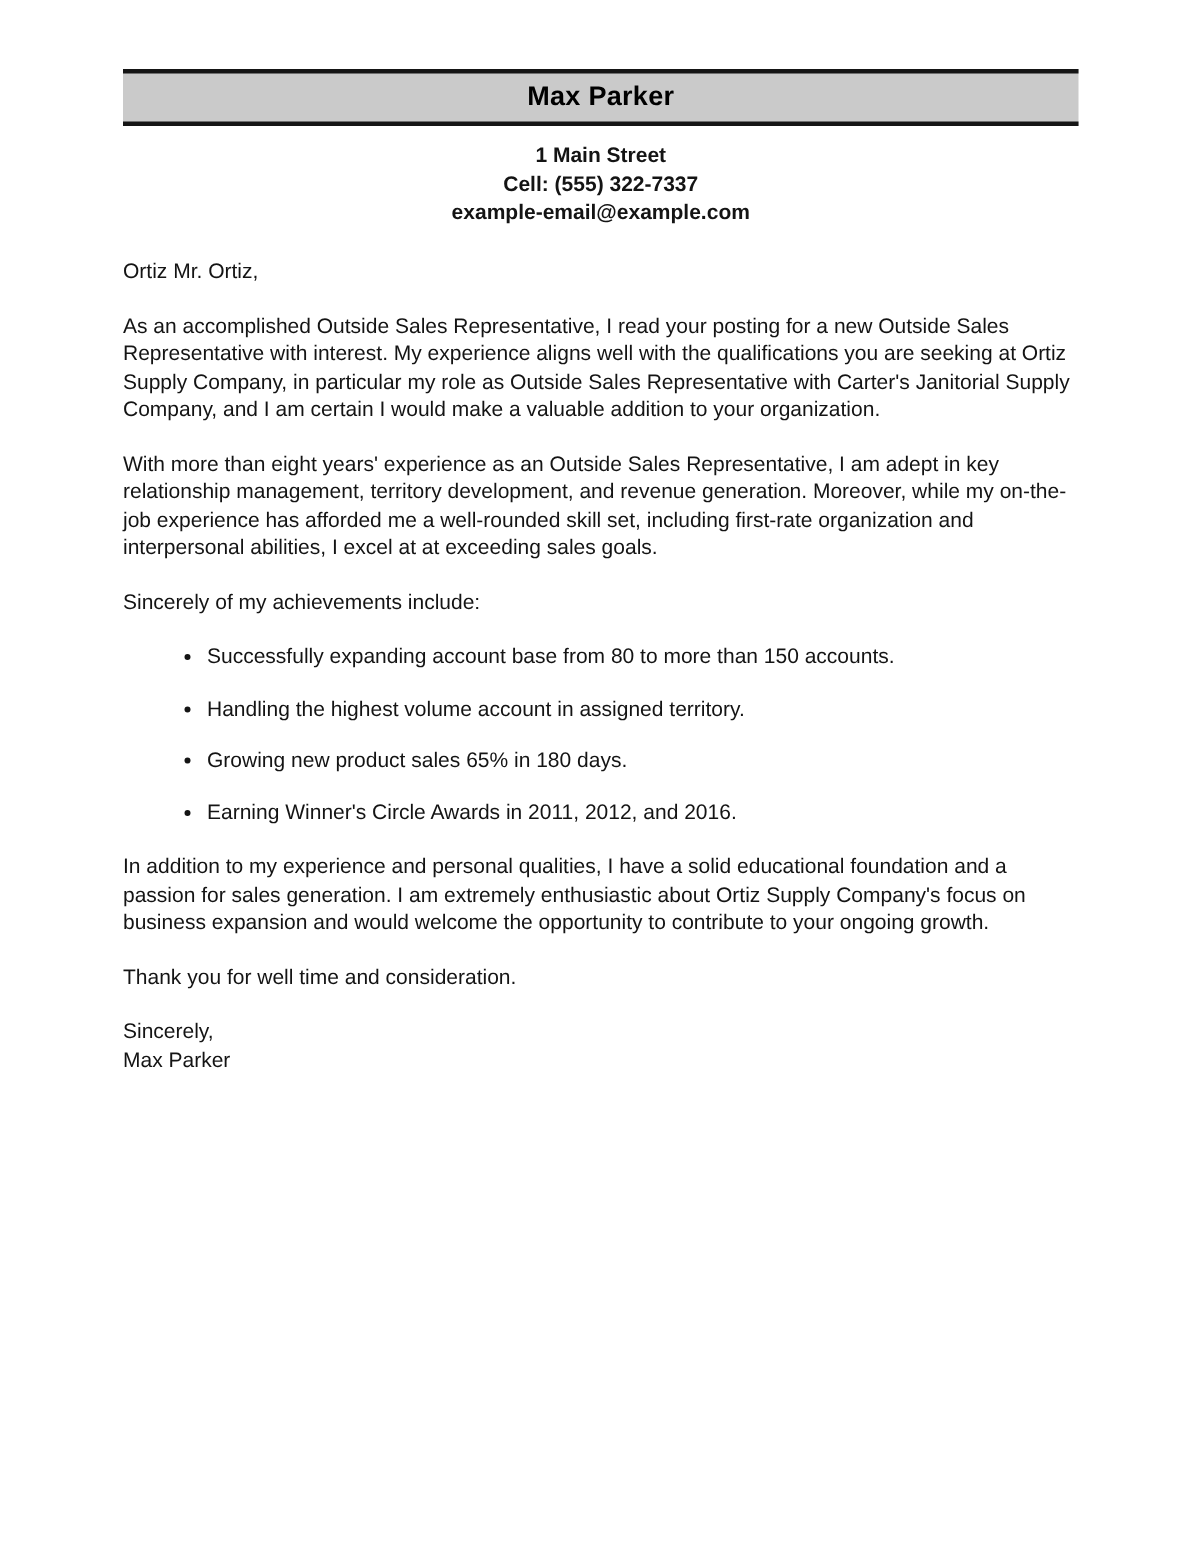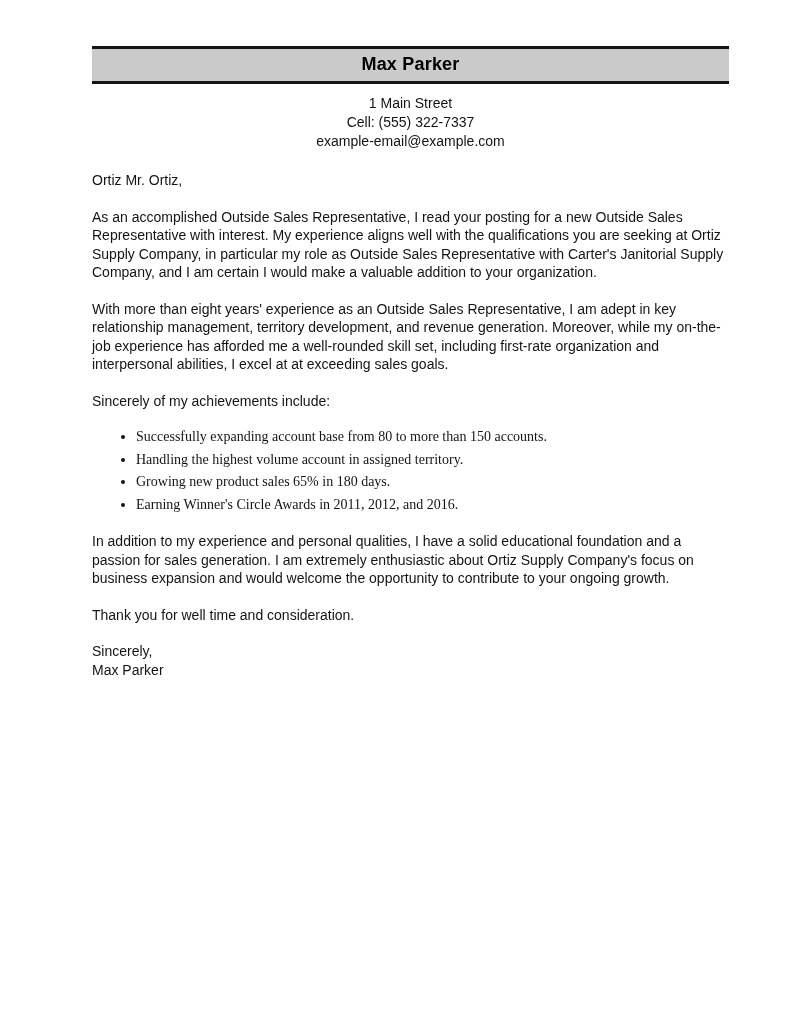--- a/index.html
+++ b/index.html
@@ -11,21 +11,21 @@
     position: relative;
     width: 800px;
     height: 1035px;
     background: #ffffff;
     font-family: "Liberation Sans", "DejaVu Sans", sans-serif;
     color: #141414;
     box-sizing: border-box;
   }
   .content {
     position: absolute;
-    left: 92px;
+    left: 82px;
     top: 46px;
     width: 637px;
   }
   .name-banner {
     background: #cacaca;
     border-top: 3px solid #151515;
     border-bottom: 3px solid #151515;
     text-align: center;
     padding: 5px 0 6px 0;
   }
@@ -34,39 +34,39 @@
     font-weight: bold;
     color: #000000;
     letter-spacing: 0.2px;
   }
   .contact-block {
     text-align: center;
     margin-top: 10px;
     font-size: 14px;
     line-height: 19px;
     color: #141414;
+    font-weight: bold;
   }
   .letter-body {
     margin-top: 20px;
     font-size: 14px;
     line-height: 18.5px;
     color: #141414;
   }
   .letter-body p {
     margin: 0 0 18px 0;
   }
   ul.highlights {
     margin: 0 0 18px 0;
     padding-left: 40px;
     list-style-type: disc;
   }
   ul.highlights li {
-    margin: 4px;
+    margin: 16px;
     padding-left: 0;
-    font-family: Liberation Serif, serif;
   }
   .valediction {
     margin-bottom: 0 !important;
   }
   .signature {
     margin-top: 52px;
   }
 </style>
 </head>
 <body>

